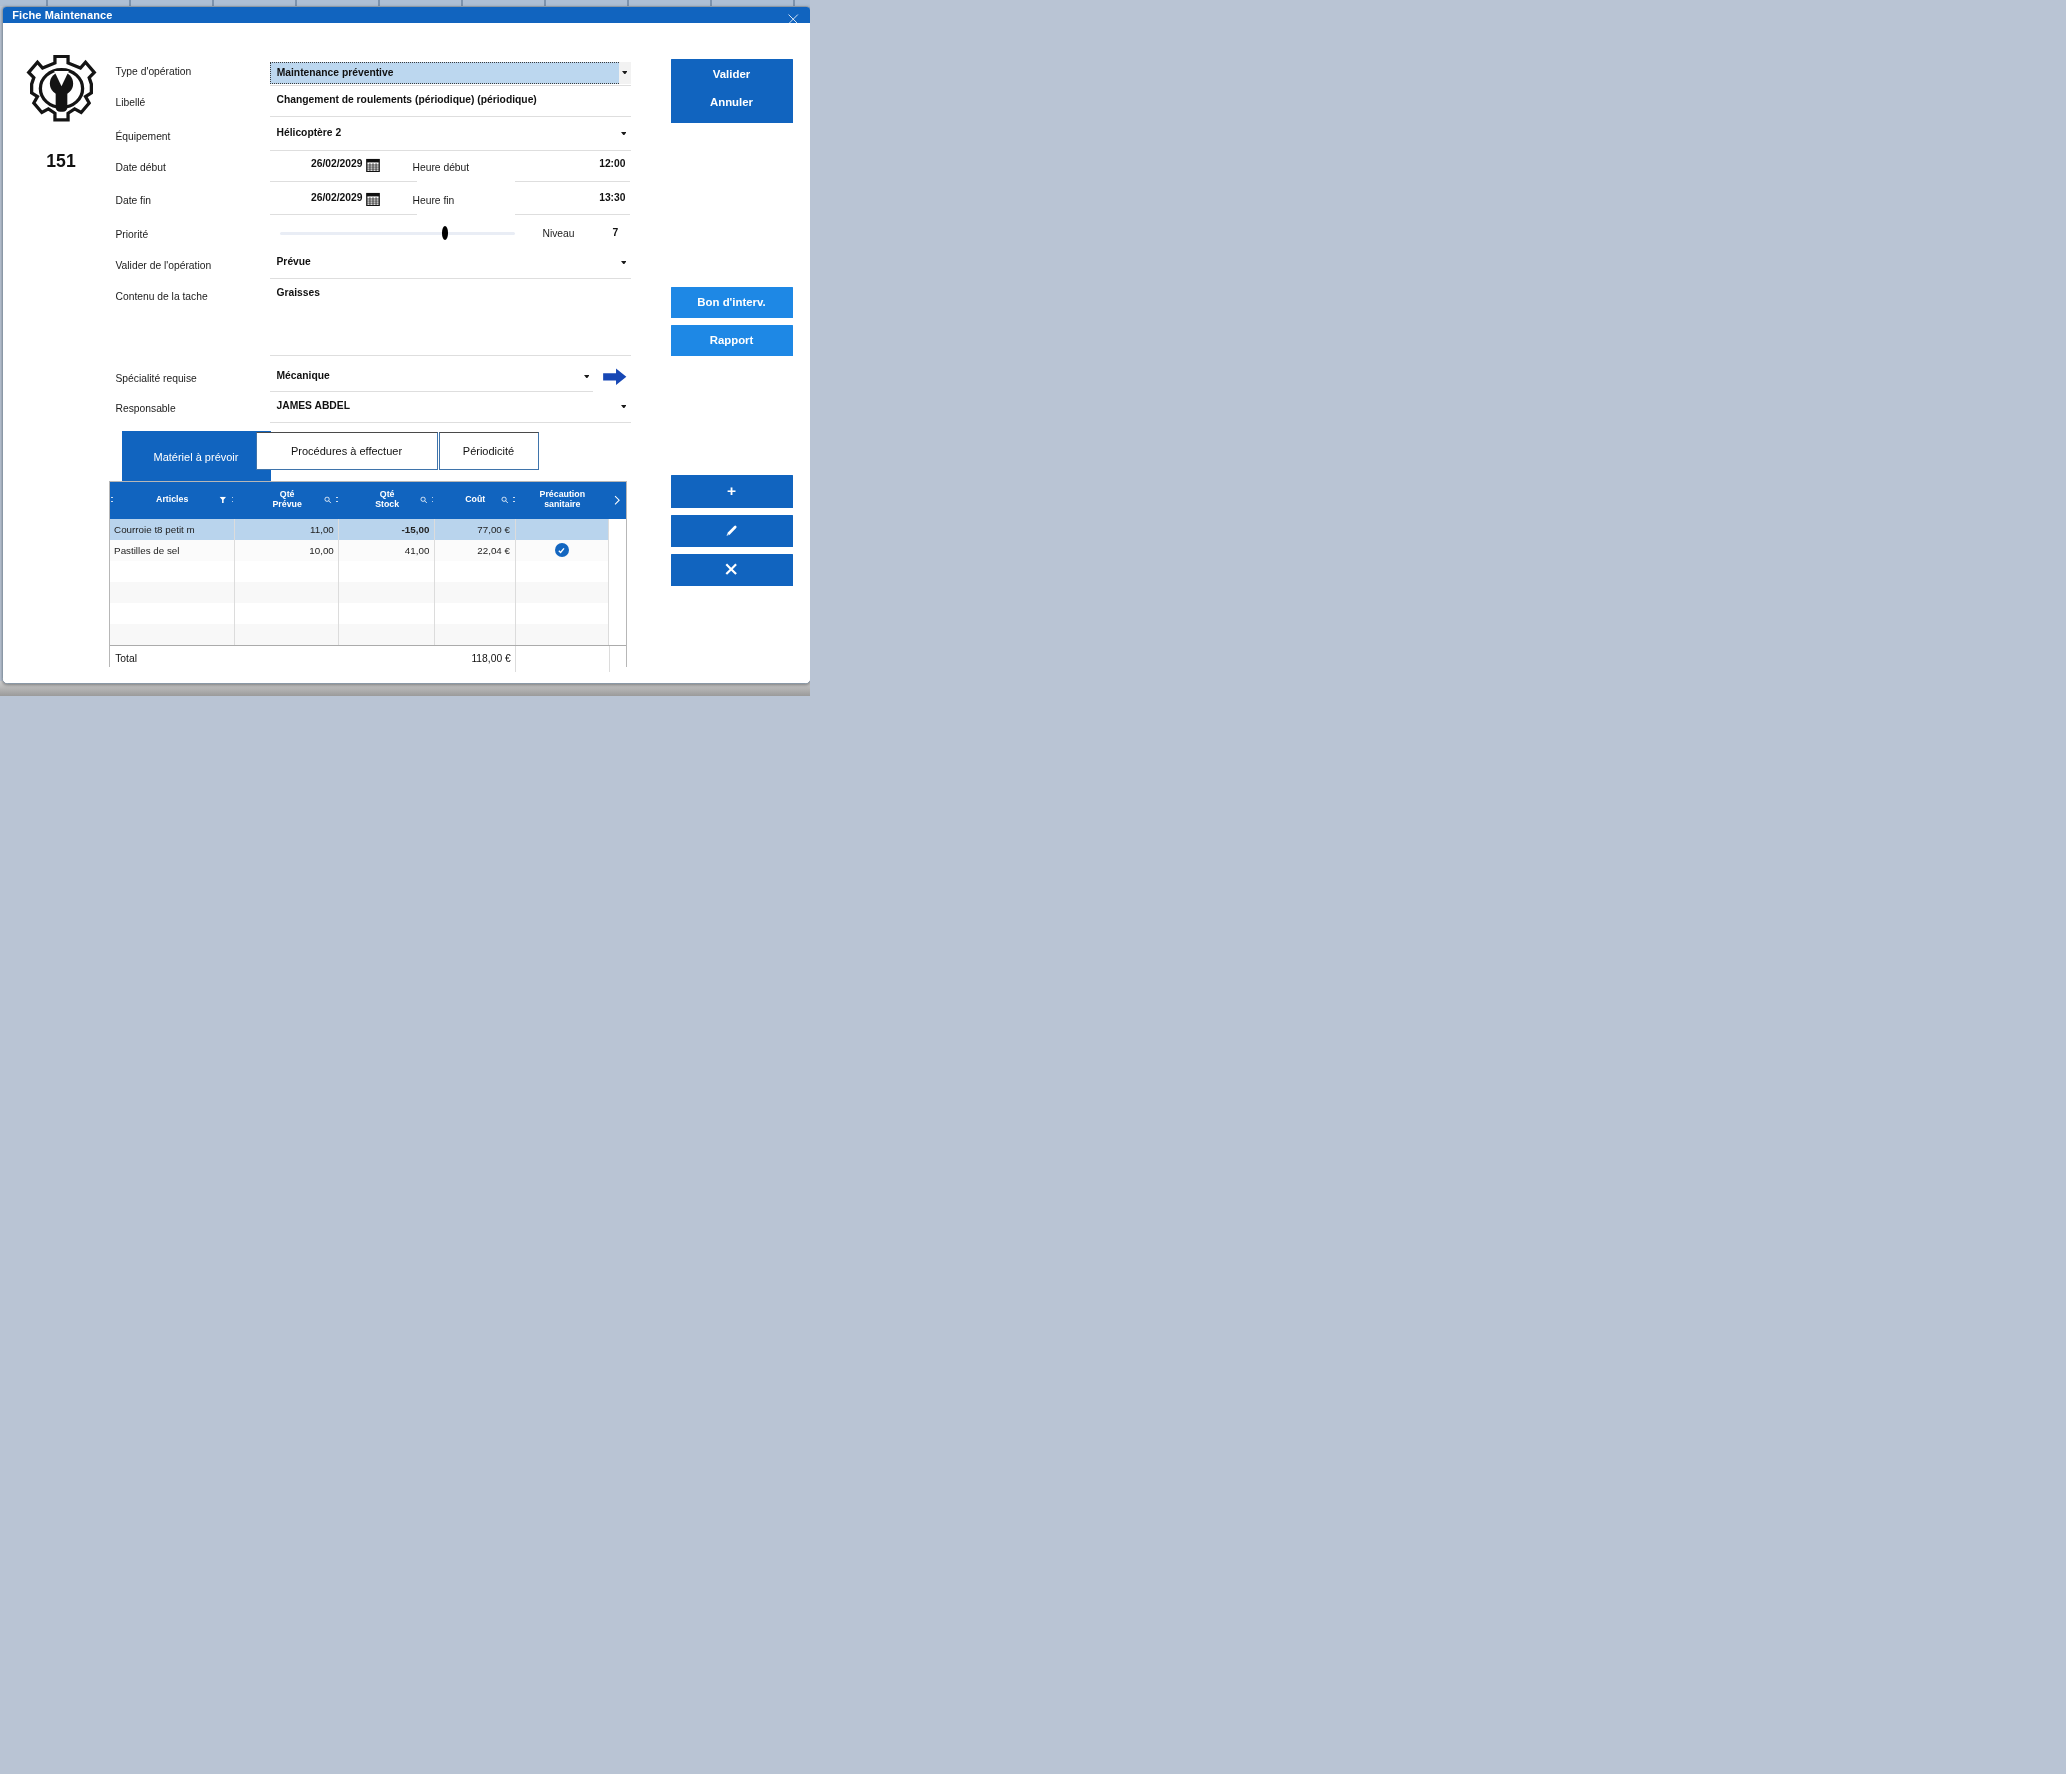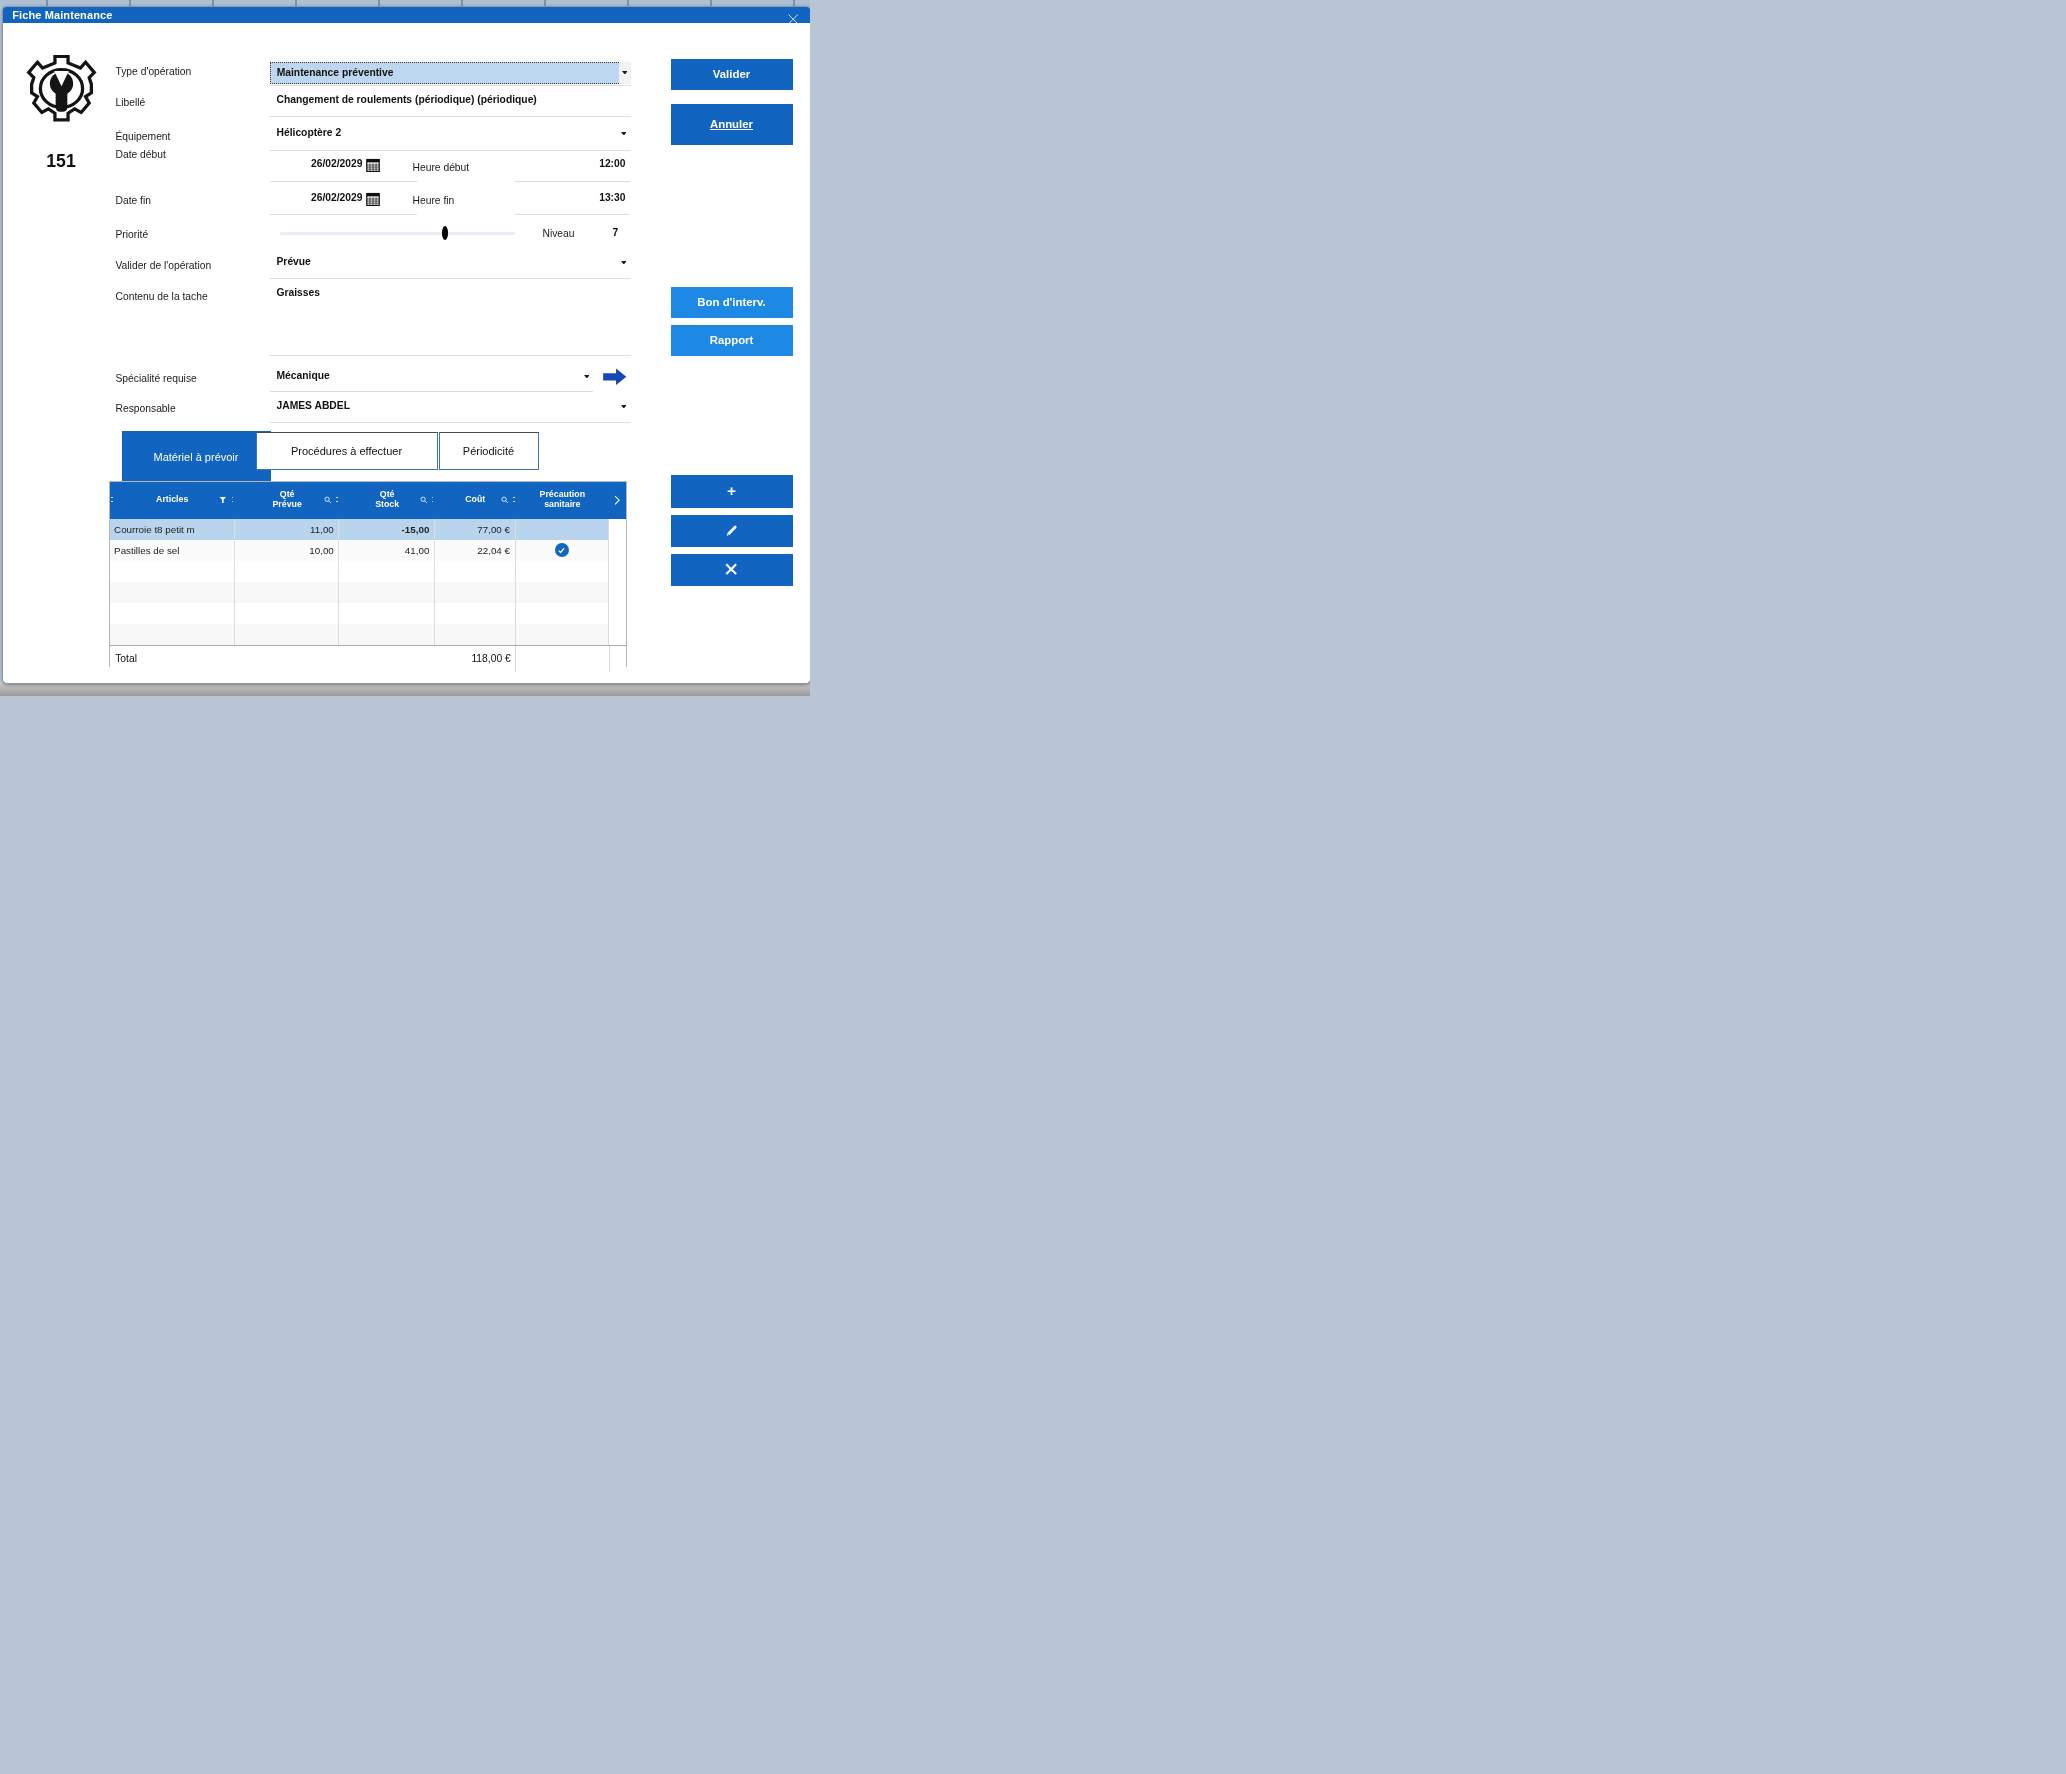--- a/index.html
+++ b/index.html
@@ -118,21 +118,21 @@
           <rect x="-8" y="-4" width="16" height="36" rx="6" fill="#141414"></rect>
           <path d="M 0,-3 L -10,-24 L 10,-24 Z" fill="#fff"></path>
         </g>
       </svg>
     </div>
     <div class="abs" style="left:22px;top:120px;width:73px;text-align:center;font-size:17.6px;font-weight:bold;color:#111;">151</div>
 
     <span class="abs lbl" style="left:113px;top:35px;">Type d'opération</span>
     <span class="abs lbl" style="left:113px;top:66px;">Libellé</span>
     <span class="abs lbl" style="left:113px;top:100px;">Équipement</span>
-    <span class="abs lbl" style="left:113px;top:118px;">Date début</span>
+    <span class="abs lbl" style="left:113px;top:131px;">Date début</span>
     <span class="abs lbl" style="left:113px;top:164px;">Date fin</span>
     <span class="abs lbl" style="left:113px;top:198px;">Priorité</span>
     <span class="abs lbl" style="left:113px;top:229px;">Valider de l'opération</span>
     <span class="abs lbl" style="left:113px;top:260px;">Contenu de la tache</span>
     <span class="abs lbl" style="left:113px;top:342px;">Spécialité requise</span>
     <span class="abs lbl" style="left:113px;top:372px;">Responsable</span>
 
     <div class="combo-focus">
       <div class="combo-sel">
         <span class="val">Maintenance préventive</span>
@@ -241,21 +241,21 @@
       <span class="val">JAMES ABDEL</span>
     </div>
     <svg class="dd-arrow" style="left:618px;top:374px;" viewBox="0 0 11 7">
         <polygon points="0,0 11,0 5.5,7" fill="#1a1a1a"></polygon>
       </svg>
     <div class="underline" style="left:267px;top:391px;width:361px;"></div>
 
     <div class="btn dark" style="top:28px;height:31.5px;">
         <span>Valider</span>
       </div>
-    <div class="btn dark" style="top:73px;height:41px;text-decoration:underline;">
+    <div class="btn dark" style="top:51px;height:41px;">
         <span>Annuler</span>
       </div>
     <div class="btn light" style="top:256px;height:31px;">
         <span>Bon d'interv.</span>
       </div>
     <div class="btn light" style="top:294px;height:31px;">
         <span>Rapport</span>
       </div>
 
     <div class="btn dark" style="top:444px;height:33px;">

